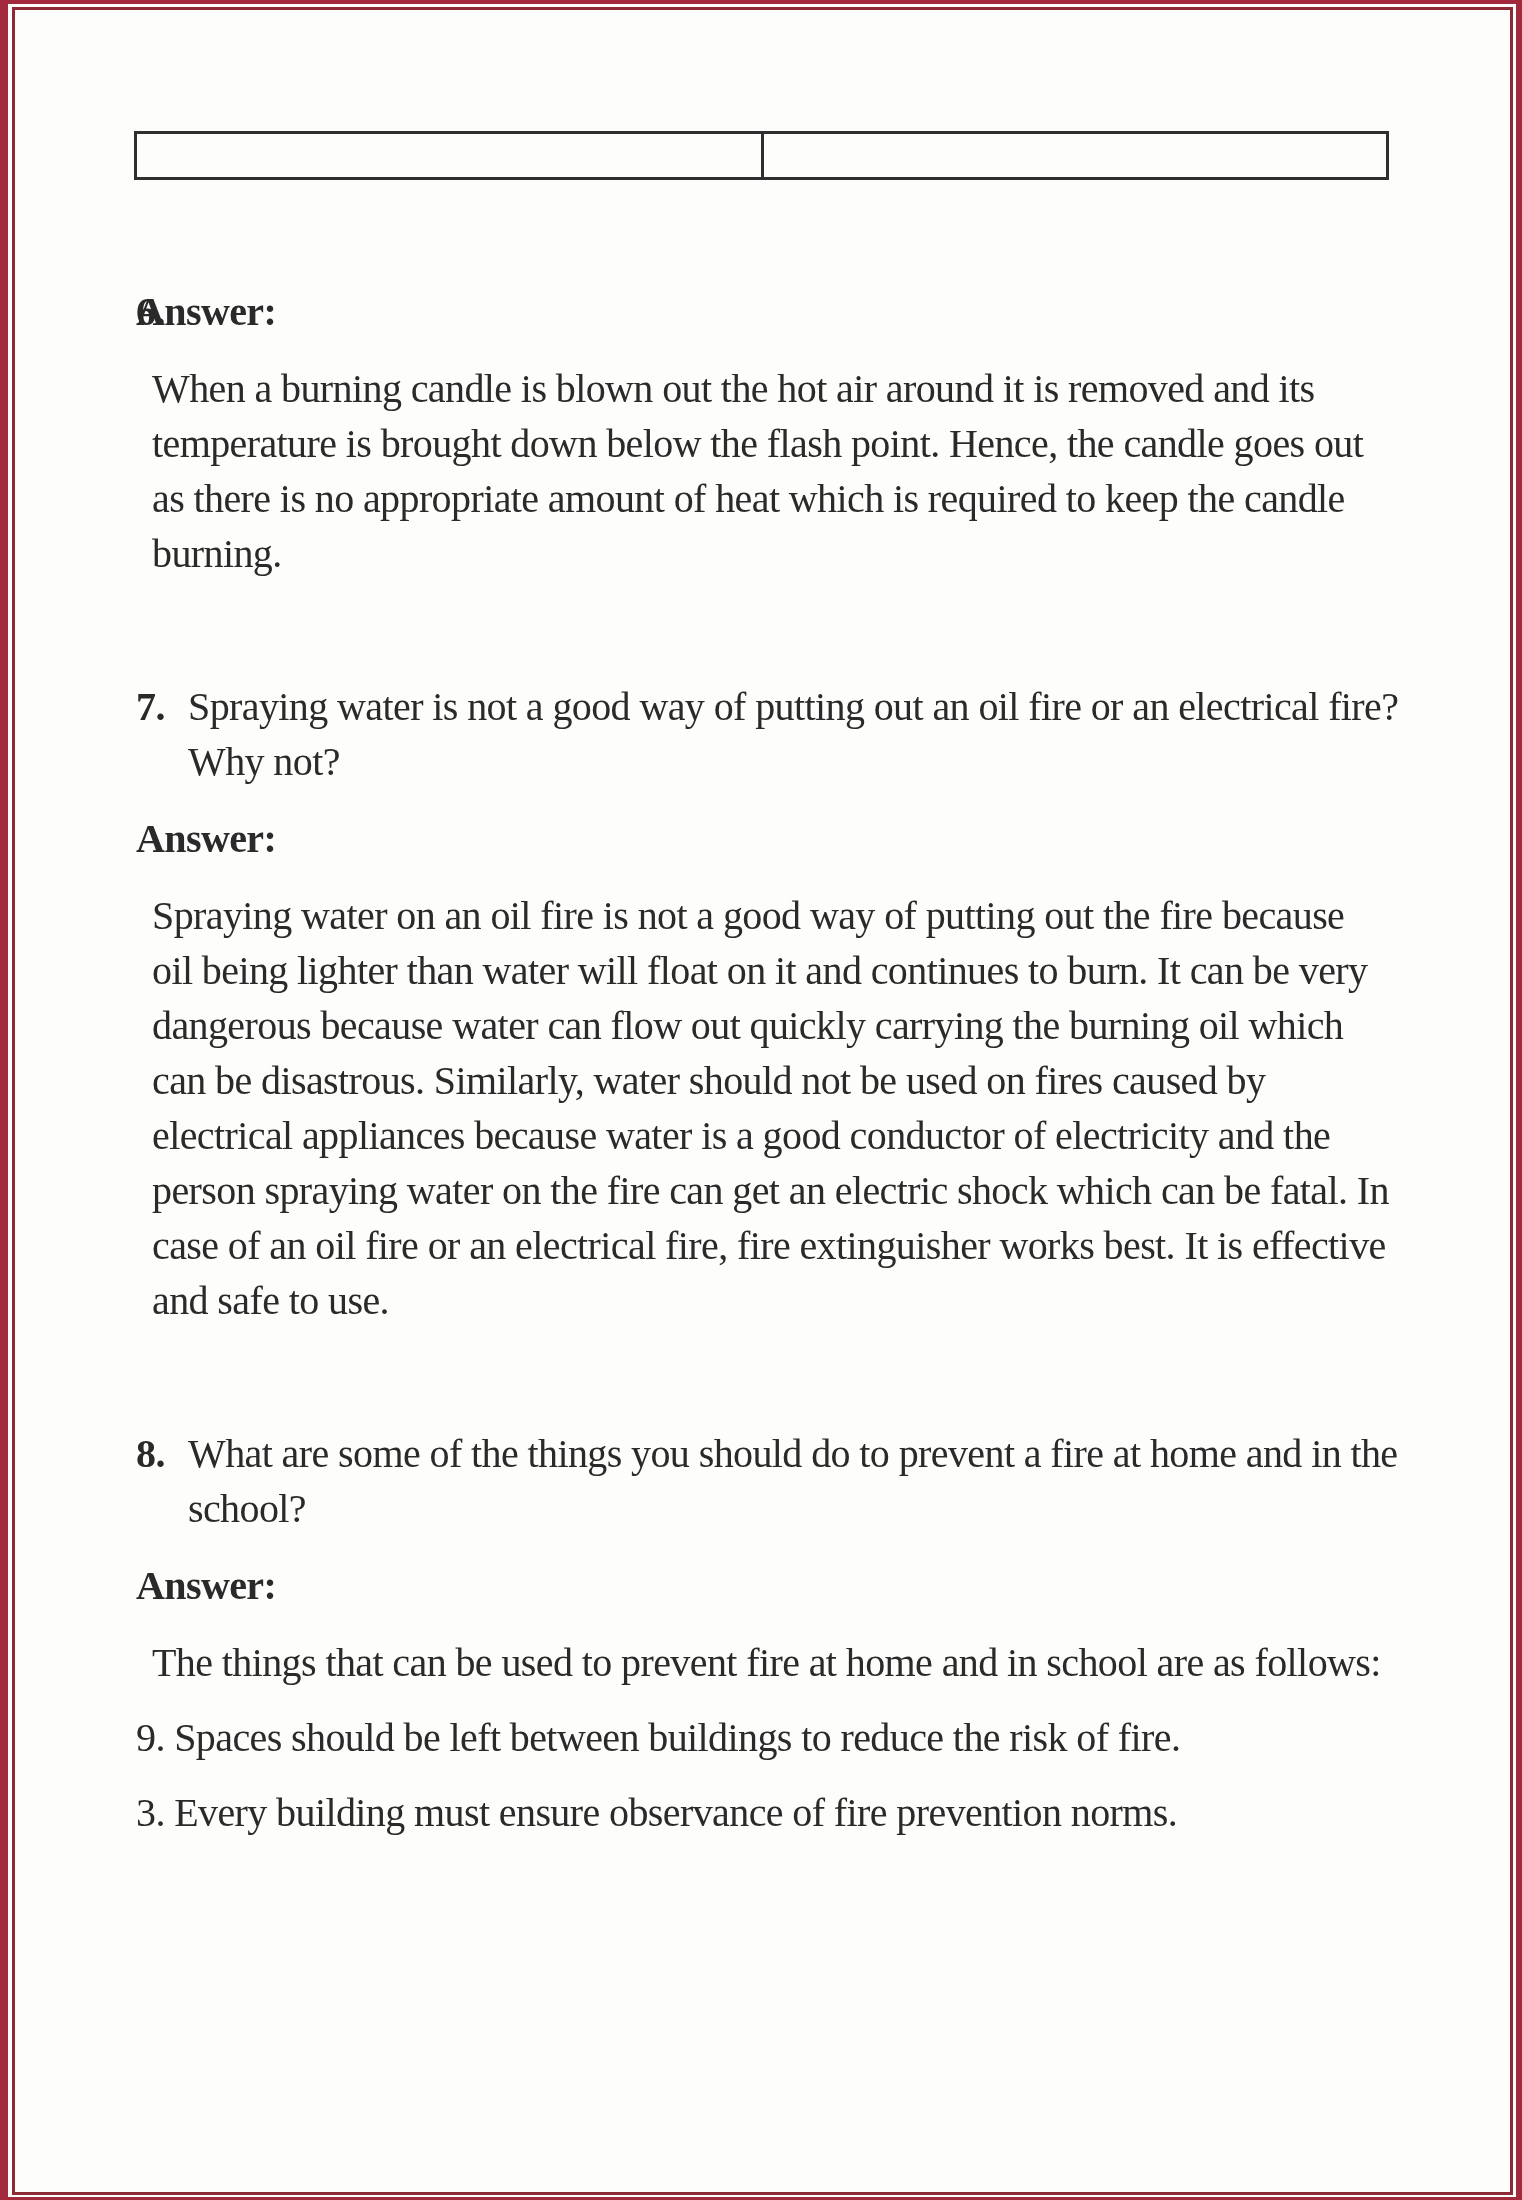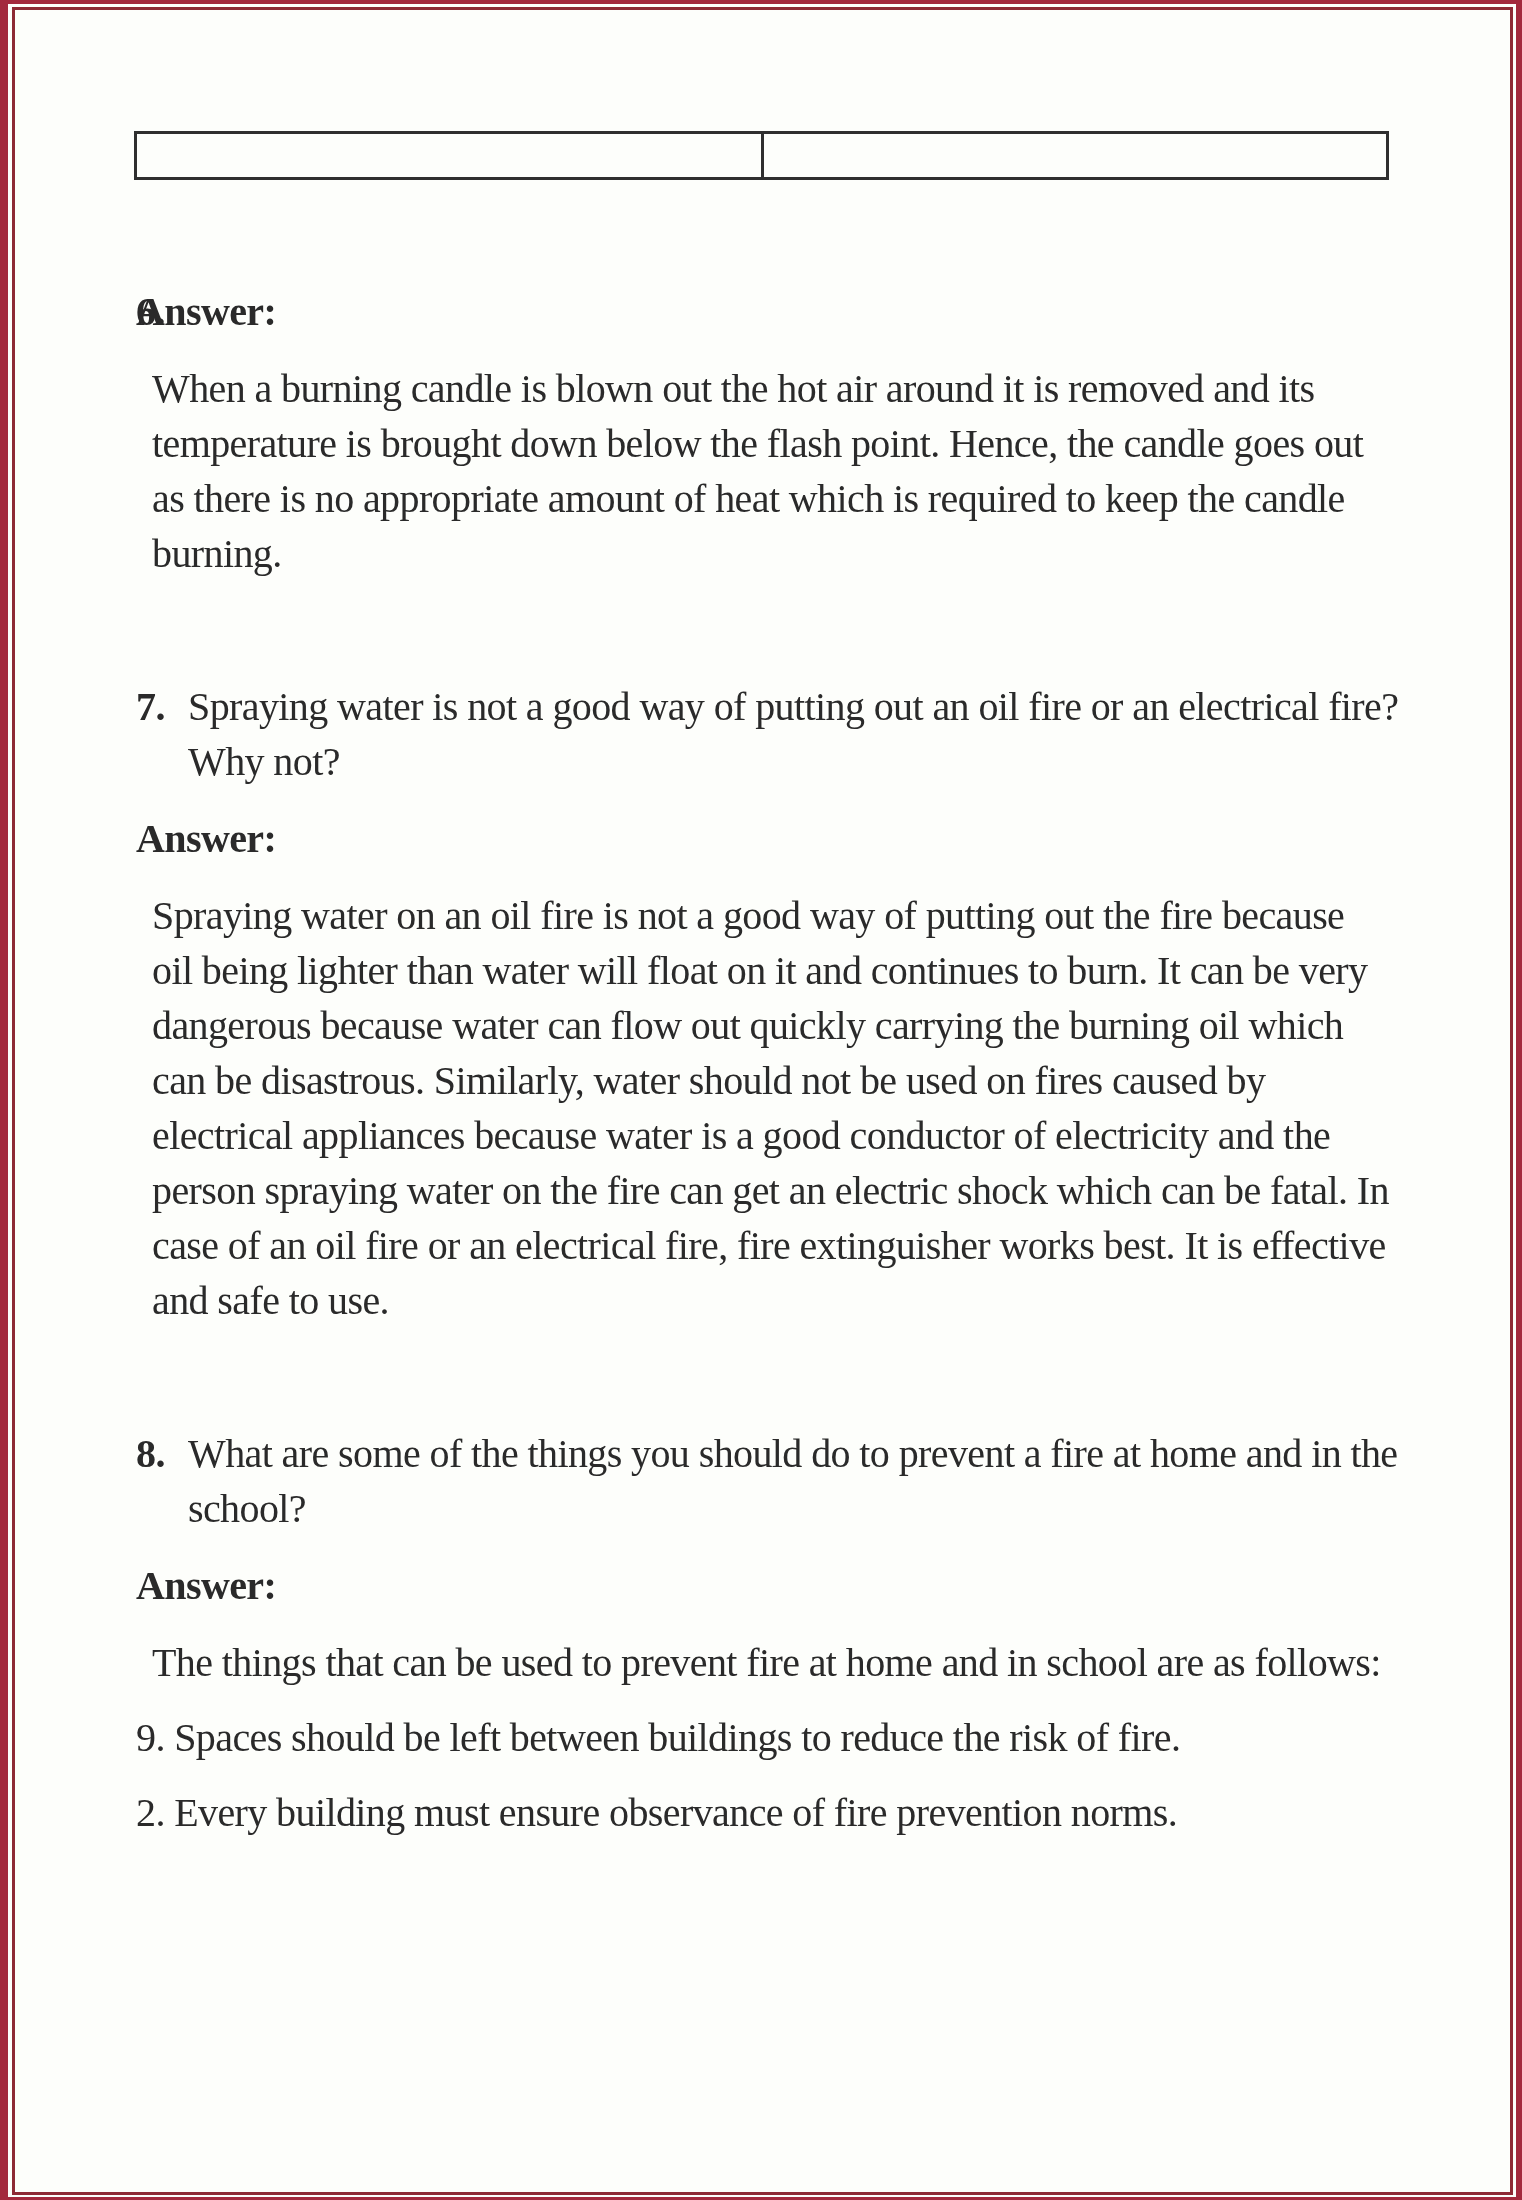--- a/index.html
+++ b/index.html
@@ -75,18 +75,18 @@
       </section>
 
       <section class="q8">
         <p class="q">
           <span class="num">8.</span>
           <span>What are some of the things you should do to prevent a fire at home and in the school?</span>
         </p>
         <p class="ans-label">Answer:</p>
         <p class="ans-text">The things that can be used to prevent fire at home and in school are as follows:</p>
         <p class="list-item">9. Spaces should be left between buildings to reduce the risk of fire.</p>
-        <p class="list-item">2. Every building must ensure observance of fire prevention norms.</p>
+        <p class="list-item">3. Every building must ensure observance of fire prevention norms.</p>
       </section>
 
     </div>
   </div>
 </div>
 
 </body></html>

